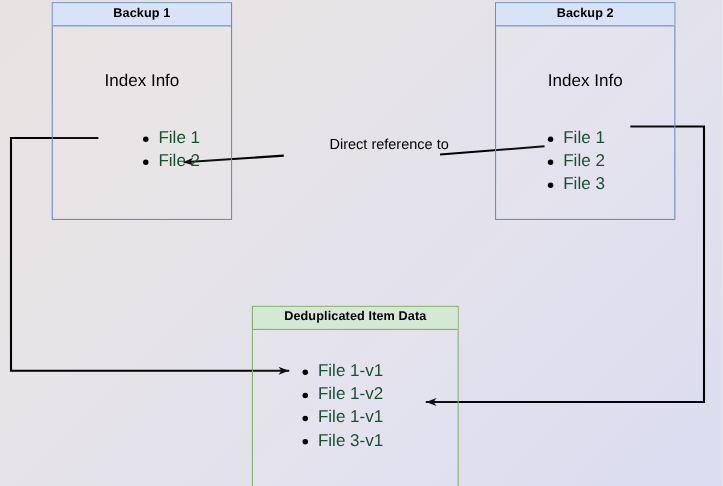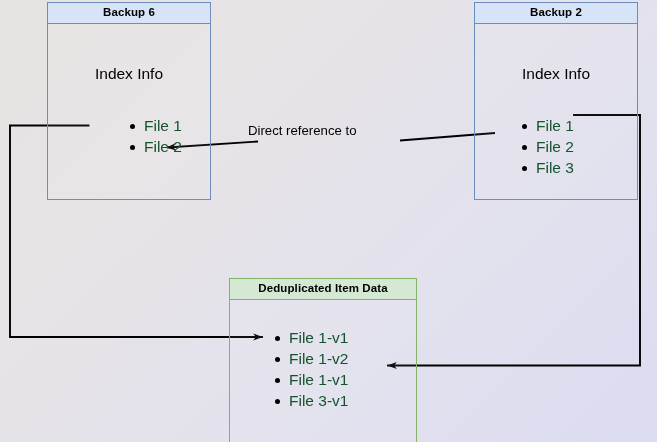--- a/index.html
+++ b/index.html
@@ -89,21 +89,21 @@
     left: 3px;
     top: 8.5px;
     width: 5px;
     height: 5px;
     border-radius: 50%;
     background: #000;
   }
 
   .caption {
     position: absolute;
-    text-align: left;
+    text-align: right;
     font-size: 13.2px;
     line-height: 16px;
     color: #000;
     white-space: nowrap;
   }
 </style>
 </head>
 <body>
 
 <div id="canvas">
@@ -117,31 +117,31 @@
 
     <path d="M 88.5,125.5 L 10,125.5 L 10,337 L 262,337" fill="none" stroke="#000" stroke-width="1.9" stroke-linecap="square" stroke-linejoin="miter" marker-end="url(#arrow)"></path>
 
     <path d="M 574,115 L 640,115 L 640,365.5 L 388,365.5" fill="none" stroke="#000" stroke-width="1.9" stroke-linecap="square" stroke-linejoin="miter" marker-end="url(#arrow)"></path>
 
     <path d="M 495,133 L 400,140.5" fill="none" stroke="#000" stroke-width="1.9" stroke-linecap="butt"></path>
     <path d="M 258,141.5 L 167,147.5" fill="none" stroke="#000" stroke-width="1.9" stroke-linecap="butt" marker-end="url(#arrow)"></path>
   </svg>
 
   <div class="box" style="left:47px; top:2px; width:164px; height:198px;">
-    <div class="box-header">Backup 6</div>
+    <div class="box-header">Backup 1</div>
     <div class="box-body">
       <div class="index-title" style="top:41px;">Index Info</div>
       <ul class="file-list" style="left:79px; top:91px;">
         <li>File 1</li>
         <li>File 2</li>
       </ul>
     </div>
   </div>
 
-  <div class="box" style="left:450px; top:2px; width:164px; height:198px;margin-left:24px;">
+  <div class="box" style="left:450px; top:2px; width:164px; height:198px;">
     <div class="box-header">Backup 2</div>
     <div class="box-body">
       <div class="index-title" style="top:41px;">Index Info</div>
       <ul class="file-list" style="left:44px; top:91px;">
         <li>File 1</li>
         <li>File 2</li>
         <li>File 3</li>
       </ul>
     </div>
   </div>

